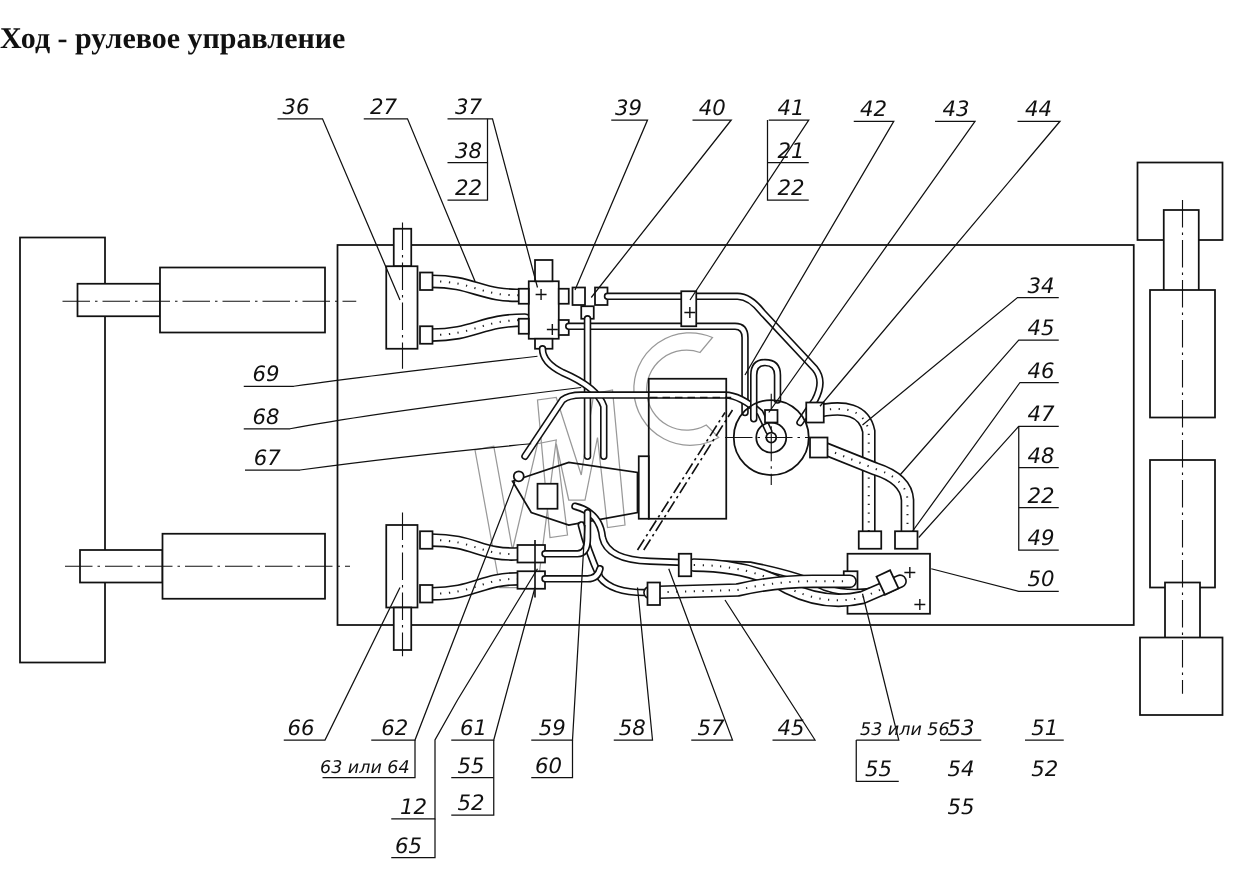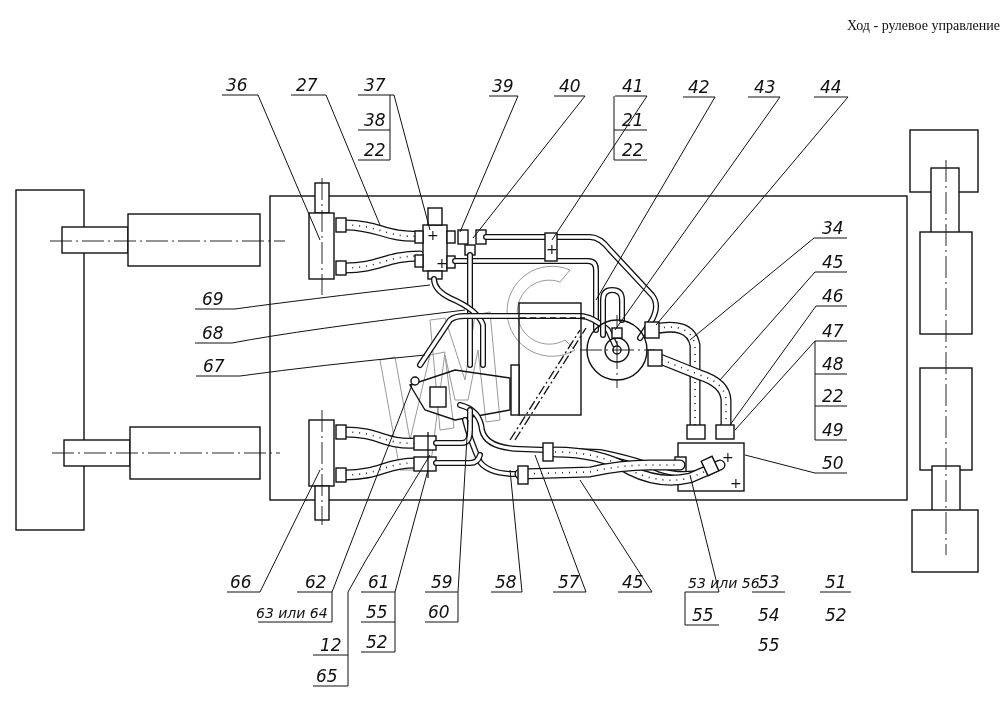--- a/index.html
+++ b/index.html
@@ -1,17 +1,17 @@
 <!DOCTYPE html>
 <html><head>
 <meta charset="utf-8">
 <style>
   html, body { margin: 0; padding: 0; background: #ffffff; }
   body { width: 1000px; height: 703px; position: relative; overflow: hidden; font-family: "Liberation Serif", serif; }
-  #title { position: absolute; left: 0; width: 1000px; top: 18px; text-align: right; font-weight: normal; font-size: 14px; color: #111; font-family: "Liberation Serif", serif; }
+  #title { position: absolute; left: 0; width: 1000px; top: 18px; text-align: left; font-weight: bold; font-size: 24px; color: #111; font-family: "Liberation Serif", serif; }
   svg#diagram { position: absolute; left: 0; top: 0; }
   .ln { stroke: #111; stroke-width: 1.3; fill: none; }
   .thin { stroke: #111; stroke-width: 1; fill: none; }
   .box { stroke: #111; stroke-width: 1.4; fill: #fff; }
   .center { stroke: #111; stroke-width: 0.9; fill: none; stroke-dasharray: 22 4 2 4; }
   .dash { stroke: #111; stroke-width: 1.3; fill: none; stroke-dasharray: 6 4; }
   .pipe { stroke: #111; stroke-width: 6; fill: none; stroke-linecap: round; }
   .pipe-in { stroke: #fff; stroke-width: 3.4; fill: none; stroke-linecap: round; }
   .hose { stroke: #111; stroke-width: 11; fill: none; stroke-linecap: round; }
   .hose-in { stroke: #fff; stroke-width: 8.4; fill: none; stroke-linecap: round; }

